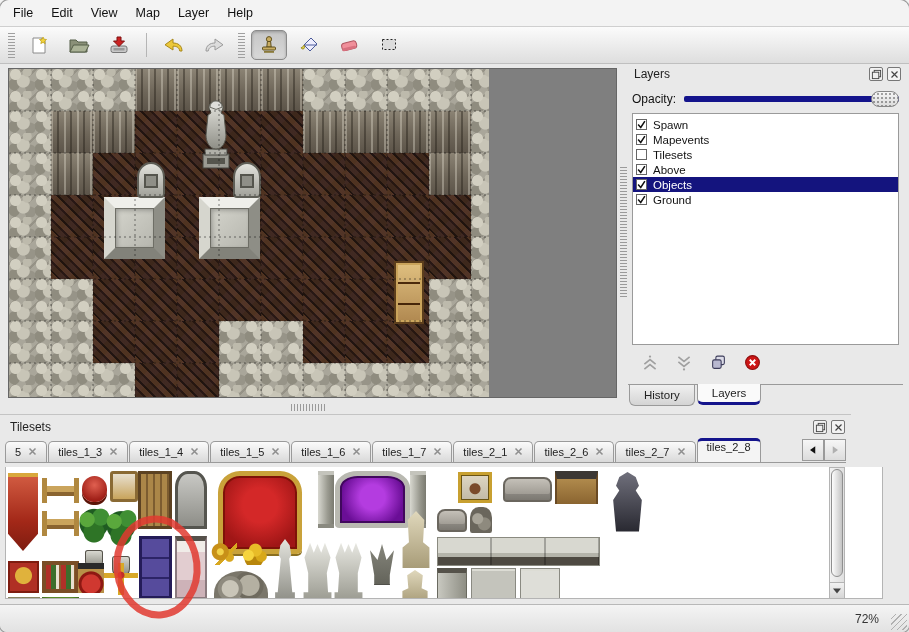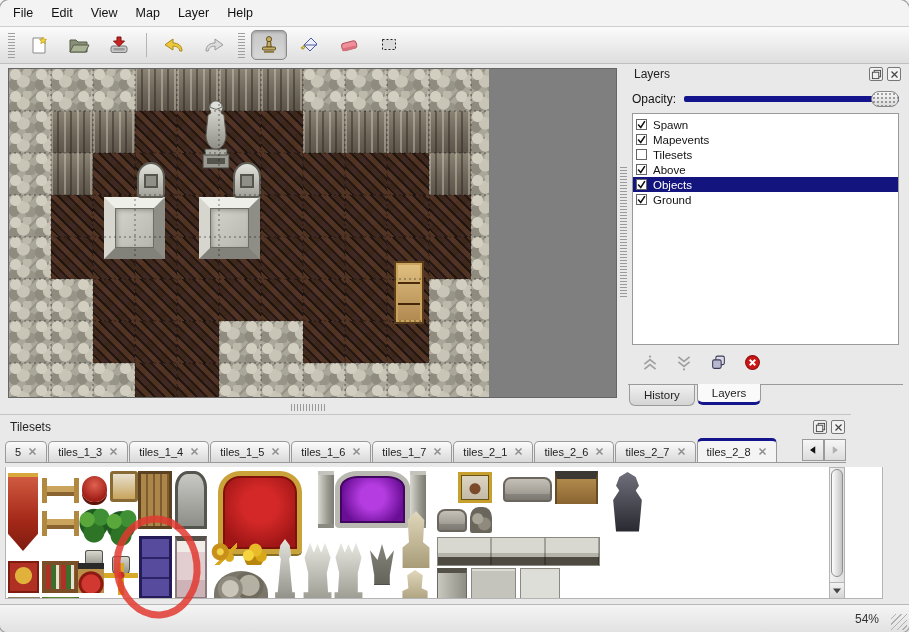--- a/index.html
+++ b/index.html
@@ -90,21 +90,21 @@
   .s-tab.active{background:#fafafa;border-bottom:3px solid #14148c;margin-top:-1px;}
 
   
   #tilesets-dock{position:absolute;left:0;top:414px;width:851px;height:190px;border-top:1px solid #c4c4c4;}
   #ts-titlebar{height:22px;display:flex;align-items:center;padding:2px 6px 0 6px;}
   #ts-tabbar{position:relative;height:26px;margin:0 5px;border-bottom:1px solid #9a9a9a;
              display:flex;align-items:flex-end;padding-right:52px;overflow:hidden;}
   .ts-tab{height:21px;display:flex;align-items:center;gap:7px;padding:0 9px;font-size:11px;color:#222;
           border:1px solid #9a9a9a;border-bottom:none;border-radius:5px 5px 0 0;
           background:linear-gradient(#fbfbfb,#d9d9d9);margin-right:1px;flex:none;}
-  .ts-tab.active{height:25px;background:#f4f4f4;border-top:3px solid #14148c;margin-bottom:-1px;}
+  .ts-tab.active{height:25px;background:#f4f4f4;border-top:3px solid #14148c;margin-bottom:-1px;flex-direction:column;}
   .ts-scrollbtns{position:absolute;right:0;bottom:1px;display:flex;}
   .ts-scrollbtn{width:22px;height:22px;border:1px solid #9a9a9a;background:linear-gradient(#f6f6f6,#dcdcdc);
                 display:flex;align-items:center;justify-content:center;padding:0;}
   #ts-content{position:absolute;left:5px;top:52px;width:878px;height:132px;background:#fff;
               border:1px solid #b4b4b4;border-top:none;overflow:hidden;}
   #ts-scrollbar{position:absolute;right:6px;top:52px;width:16px;height:132px;
                 background:linear-gradient(90deg,#f2f2f2,#e0e0e0);border:1px solid #b4b4b4;}
   #ts-thumb{position:absolute;left:1px;top:1px;width:12px;height:108px;border:1px solid #8f8f8f;border-radius:6px;
             background:linear-gradient(90deg,#fdfdfd,#c4c4c4);}
   #ts-downbtn{position:absolute;left:0;bottom:0;width:14px;height:16px;border:none;border-top:1px solid #b4b4b4;
@@ -656,20 +656,20 @@
       <div id="ts-thumb"></div>
       <button id="ts-downbtn">
           <svg width="10" height="8" viewBox="0 0 12 10">
             <path d="M1 2l5 6 5-6z" fill="#444"></path>
           </svg>
         </button>
     </div>
   </div>
 
   <div id="statusbar">
-    <span id="zoom-level">54%</span>
+    <span id="zoom-level">72%</span>
     <div id="resize-grip"></div>
   </div>
 
   <svg id="annotation-overlay" width="909" height="632">
       <ellipse cx="157" cy="567" rx="40" ry="48" fill="none" stroke="#e03a30" stroke-width="7" stroke-linecap="round" opacity="0.85" transform="rotate(-6 157 567)"></ellipse>
     </svg>
 </div>
 
 </body></html>

